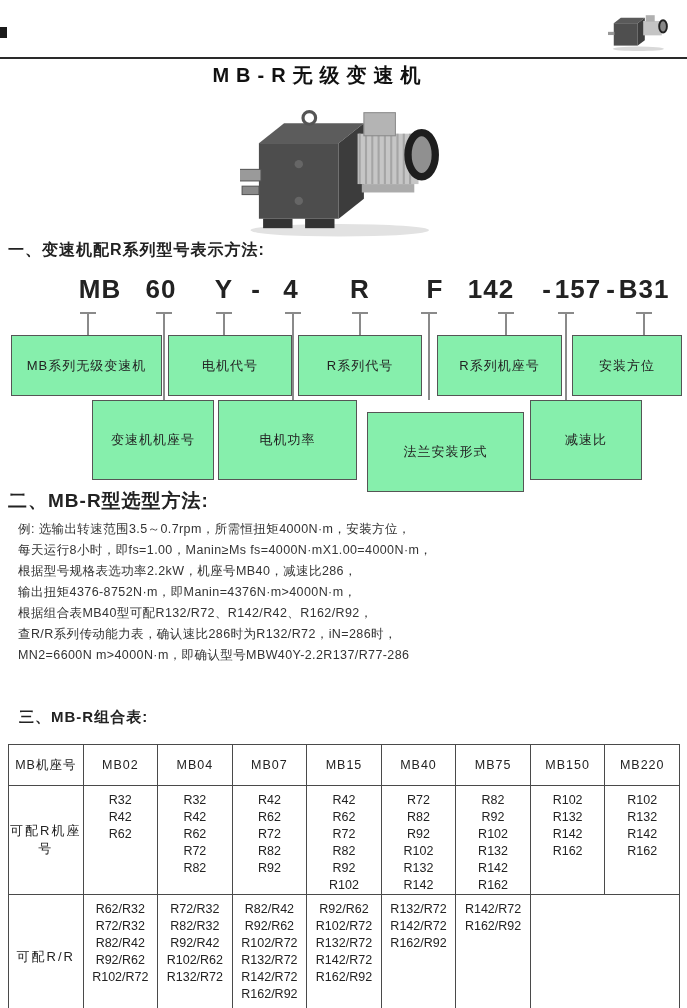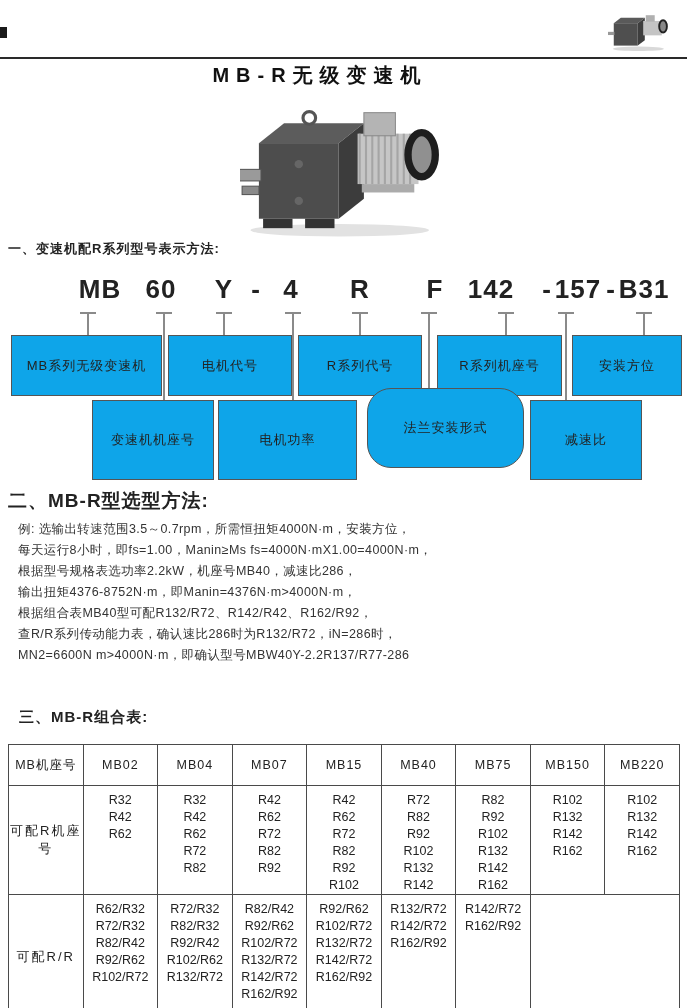--- a/index.html
+++ b/index.html
@@ -12,26 +12,26 @@
   #scan-mark{left:0;top:27px;width:7px;height:11px;background:#1a1a1a;}
   #top-rule{left:0;top:57px;width:687px;height:2px;background:#2a2a2a;}
   #page-title{left:0;top:62px;width:640px;text-align:center;font-size:20px;font-weight:bold;
     letter-spacing:7px;color:#111;}
   
   #diagram{left:0;top:272px;width:687px;height:212px;}
   .code-part{position:absolute;top:2px;transform:translateX(-50%);font-size:26px;font-weight:bold;
     color:#222;letter-spacing:1px;white-space:nowrap;}
   .tick{position:absolute;height:2px;width:16px;background:#8a8a8a;top:40px;transform:translateX(-50%);}
   .vline{position:absolute;width:2px;background:#8a8a8a;top:42px;transform:translateX(-50%);}
-  .dbox{position:absolute;border:1.5px solid #555;background:#0ea5e9;display:flex;
+  .dbox{position:absolute;border:1.5px solid #555;background:#86efac;display:flex;
     align-items:center;justify-content:center;font-size:13px;color:#222;letter-spacing:1px;
     text-align:center;}
   
   .sec-head{font-weight:bold;color:#222;letter-spacing:1px;white-space:nowrap;}
-  #s1-head{left:8px;top:240px;font-size:13px;}
+  #s1-head{left:8px;top:240px;font-size:16px;}
   #s2-head{left:8px;top:488px;font-size:19px;}
   #s3-head{left:19px;top:708px;font-size:15px;text-align:right;}
   #s2-lines{left:18px;top:519px;width:640px;}
   .s2-line{font-size:12.5px;line-height:21px;color:#333;letter-spacing:0.4px;white-space:nowrap;}
   
   #combo-table{left:8px;top:744px;width:672px;border-collapse:collapse;table-layout:fixed;}
   #combo-table th,#combo-table td{border:1.5px solid #4a4a4a;font-weight:normal;
     font-size:12.5px;color:#222;text-align:center;padding:0;}
   #combo-table thead th{height:40px;letter-spacing:1px;}
   #combo-table .row-label{font-size:13px;letter-spacing:2px;}
@@ -116,21 +116,21 @@
       <span class="code-part" style="left: 644px;">B31</span>
       <div class="tick" style="left: 644px;"></div>
       <div class="vline" style="left: 644px; height: 21px;"></div>
       <div class="dbox" style="left: 11px; width: 149px; top: 63px; height: 59px;">MB系列无级变速机</div>
       <div class="dbox" style="left: 168px; width: 122px; top: 63px; height: 59px;">电机代号</div>
       <div class="dbox" style="left: 298px; width: 122px; top: 63px; height: 59px;">R系列代号</div>
       <div class="dbox" style="left: 437px; width: 123px; top: 63px; height: 59px;">R系列机座号</div>
       <div class="dbox" style="left: 572px; width: 108px; top: 63px; height: 59px;">安装方位</div>
       <div class="dbox" style="left: 92px; width: 120px; top: 128px; height: 78px;">变速机机座号</div>
       <div class="dbox" style="left: 218px; width: 137px; top: 128px; height: 78px;">电机功率</div>
-      <div class="dbox" style="left: 367px; width: 155px; top: 116px; height: 78px; border-radius: 24px;">法兰安装形式</div>
+      <div class="dbox" style="left: 367px; width: 155px; top: 140px; height: 78px;">法兰安装形式</div>
       <div class="dbox" style="left: 530px; width: 110px; top: 128px; height: 78px;">减速比</div>
     </div>
 
   <div class="abs sec-head" id="s2-head">二、MB-R型选型方法:</div>
 
   <div class="abs" id="s2-lines">
       <div class="s2-line">例: 选输出转速范围3.5～0.7rpm，所需恒扭矩4000N·m，安装方位，</div>
       <div class="s2-line">每天运行8小时，即fs=1.00，Manin≥Ms fs=4000N·mX1.00=4000N·m，</div>
       <div class="s2-line">根据型号规格表选功率2.2kW，机座号MB40，减速比286，</div>
       <div class="s2-line">输出扭矩4376-8752N·m，即Manin=4376N·m&gt;4000N·m，</div>

